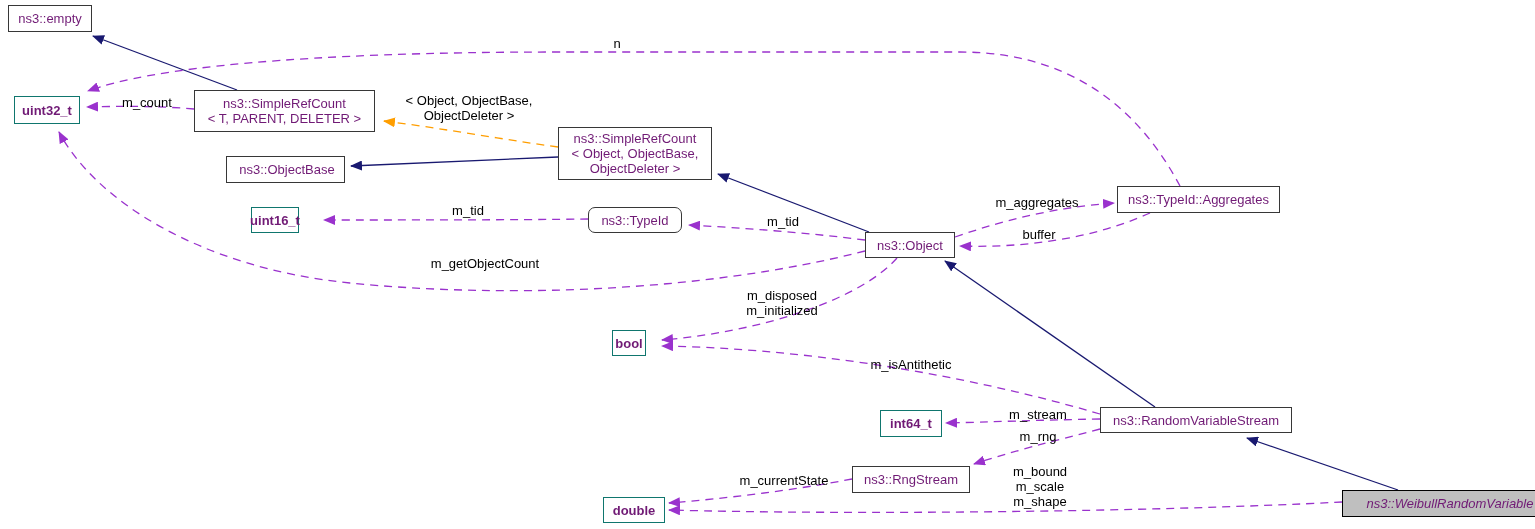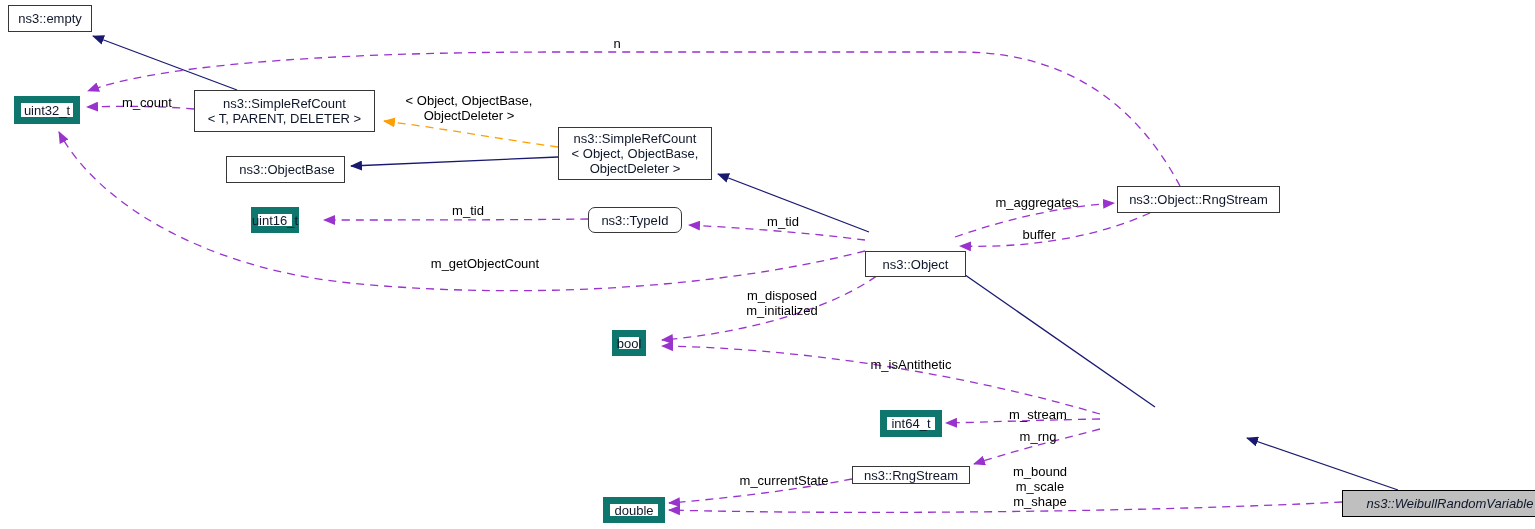--- a/index.html
+++ b/index.html
@@ -3,25 +3,25 @@
 <meta charset="utf-8">
 <style>
   html,body{margin:0;padding:0;background:#ffffff;}
   #canvas{
     position:relative;width:1535px;height:529px;background:#ffffff;
     font-family:"Liberation Sans", sans-serif;overflow:hidden;
   }
   #edges{position:absolute;left:0;top:0;width:1535px;height:529px;}
   .node{
     position:absolute;display:flex;align-items:center;justify-content:center;
-    background:#ffffff;border:1.5px solid #373737;color:#0f172a;
+    background:#ffffff;border:1.5px solid #373737;color:#701a75;
     font-size:13px;line-height:15px;text-align:center;white-space:pre-line;
     box-sizing:border-box;padding:0 4px;
   }
-  .node.primitive{border:7px solid #0f766e;}
+  .node.primitive{border:1px solid #0f766e;font-weight:bold;}
   .node.highlight{background:#bfbfbf;border:1.7px solid #000;}
   .elabel{
     position:absolute;transform:translateX(-50%);
     font-size:13px;line-height:15px;color:#000;text-align:center;white-space:pre-line;
   }
 </style>
 </head>
 <body>
 
 <div id="canvas">
@@ -72,30 +72,31 @@
   <div class="node" style="left:226px;top:156px;width:119px;height:27px;padding-left:7px;">ns3::ObjectBase</div>
 
   <div class="node" style="left:558px;top:127px;width:154px;height:53px;">ns3::SimpleRefCount
 &lt; Object, ObjectBase,
 ObjectDeleter &gt;</div>
 
   <div class="node primitive" style="left:251px;top:207px;width:48px;height:26px;">uint16_t</div>
 
   <div class="node" style="left:588px;top:207px;width:94px;height:26px;border-radius:7px;">ns3::TypeId</div>
 
-  <div class="node" style="left:865px;top:232px;width:101px;height:26px;margin-top:19px;">ns3::Object</div>
+  <div class="node" style="left:865px;top:232px;width:90px;height:26px;">ns3::Object</div>
 
-  <div class="node" style="left:1117px;top:186px;width:163px;height:27px;">ns3::Object::RngStream</div>
+  <div class="node" style="left:1117px;top:186px;width:163px;height:27px;">ns3::TypeId::Aggregates</div>
 
   <div class="node primitive" style="left:612px;top:330px;width:34px;height:26px;">bool</div>
 
   <div class="node primitive" style="left:880px;top:410px;width:62px;height:27px;">int64_t</div>
 
+  <div class="node" style="left:1100px;top:407px;width:192px;height:26px;">ns3::RandomVariableStream</div>
 
-  <div class="node" style="left:852px;top:466px;width:118px;height:18px;">ns3::RngStream</div>
+  <div class="node" style="left:852px;top:466px;width:118px;height:27px;">ns3::RngStream</div>
 
   <div class="node primitive" style="left:603px;top:497px;width:62px;height:26px;">double</div>
 
   <div class="node highlight" style="left:1342px;top:490px;width:216px;height:27px;font-style:italic;">ns3::WeibullRandomVariable</div>
 
   <div class="elabel" style="left:617px;top:36px;">n</div>
   <div class="elabel" style="left:147px;top:95px;">m_count</div>
   <div class="elabel" style="left:469px;top:93px;">&lt; Object, ObjectBase,
 ObjectDeleter &gt;</div>
   <div class="elabel" style="left:468px;top:203px;">m_tid</div>

